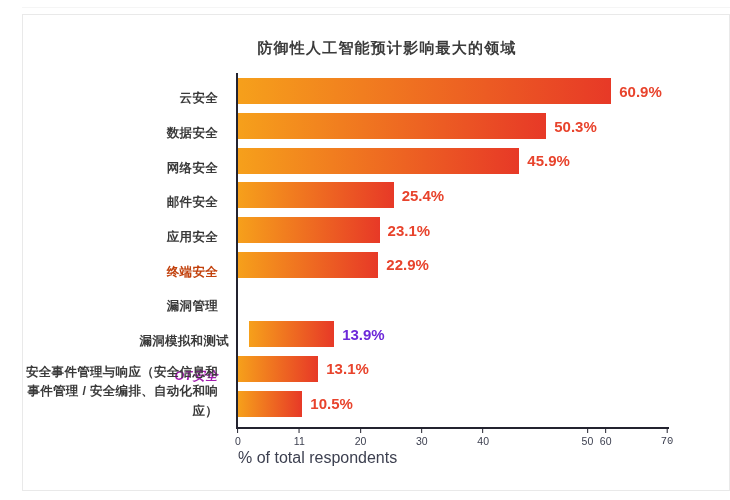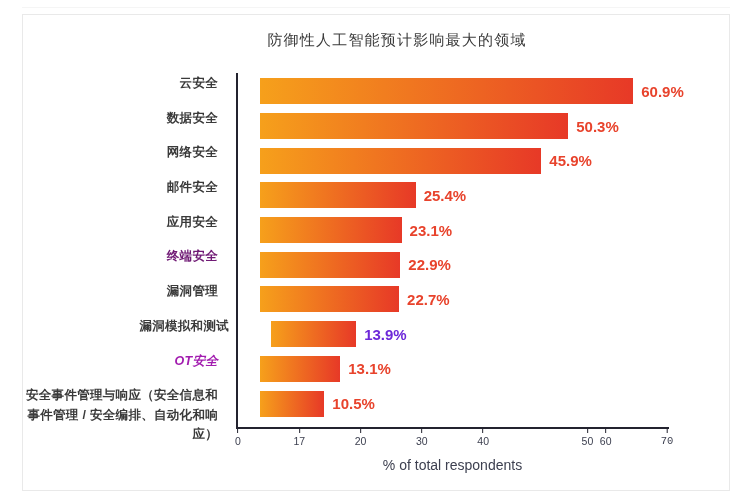--- a/index.html
+++ b/index.html
@@ -4,43 +4,43 @@
 <style>
   * { margin:0; padding:0; box-sizing:border-box; }
   html,body { background:#fff; }
   body { font-family:"Liberation Sans","DejaVu Sans",sans-serif; }
   .page { position:relative; width:730px; height:500px; background:#fff; overflow:hidden; }
 
   .card-topline { position:absolute; left:22px; top:7px; width:708px; height:1px; background:#f5f5f5; }
   .card { position:absolute; left:22px; top:14px; width:708px; height:477px;
           background:#fff; border:1px solid #e9e9e9; }
 
-  .chart-title { position:absolute; top:31px; left:387px; transform:translateX(-50%);
-                 white-space:nowrap; font-size:15px; font-weight:normal; letter-spacing:1.2px;
-                 color:#3b3b3b;margin-left:10px; }
+  .chart-title { position:absolute; top:39px; left:387px; transform:translateX(-50%);
+                 white-space:nowrap; font-size:15px; font-weight:bold; letter-spacing:1.2px;
+                 color:#3b3b3b; }
 
   .rows { position:absolute; left:22px; top:74px; width:680px; }
-  .row { display:flex; align-items:flex-start; height:34.7px;gap:22px; }
+  .row { display:flex; align-items:flex-end; height:34.7px; }
   .row-label { width:208px; padding-right:12px; text-align:right;
                font-size:12.5px; font-weight:bold; letter-spacing:0.3px; line-height:1.55;
                color:#3a3a3a; flex:none; }
   .bar-area { position:relative; width:429px; height:100%; display:flex; align-items:center; flex:none; margin-left:8px; }
   .bar { height:26px; flex:none; }
   .bar-value { margin-left:8px; font-size:15px; font-weight:bold; white-space:nowrap; }
 
   .y-axis-line { position:absolute; left:236px; top:73px; width:2px; height:356px; background:#23232f; }
   .x-axis-line { position:absolute; left:236px; top:427px; width:433px; height:2px; background:#23232f; }
 
   .ticks { position:absolute; left:238px; top:429px; width:429px; height:20px; }
   .tick { position:absolute; top:0; transform:translateX(-50%); text-align:center; }
   .tick-mark { width:1px; height:4px; background:#23232f; margin:0 auto; }
   .tick-label { font-size:10.5px; color:#3d4050; margin-top:2px; }
 
-  .x-axis-title { position:absolute; left:238px; top:449px; width:429px; text-align:center;
-                  font-size:14px; color:#3d4050;margin-top:8px; }
+  .x-axis-title { position:absolute; left:238px; top:449px; width:429px; text-align:left;
+                  font-size:16px; color:#3d4050; }
 </style>
 </head>
 <body>
 
 <div class="page">
   <div class="card-topline"></div>
   <div class="card"></div>
 
   <div class="chart-title">防御性人工智能预计影响最大的领域</div>
 
@@ -76,32 +76,28 @@
         </div>
       </div>
       <div class="row">
         <div class="row-label" style="color: rgb(58, 58, 58);">应用安全</div>
         <div class="bar-area">
           <div class="bar" style="width: 33%; background: linear-gradient(90deg, rgb(246, 160, 27), rgb(231, 57, 39));"></div>
           <div class="bar-value" style="color: rgb(232, 67, 44);">23.1%</div>
         </div>
       </div>
       <div class="row">
-        <div class="row-label" style="color: #701a75;">终端安全</div>
+        <div class="row-label" style="color: #c2410c;">终端安全</div>
         <div class="bar-area">
           <div class="bar" style="width: 32.7143%; background: linear-gradient(90deg, rgb(246, 160, 27), rgb(231, 57, 39));"></div>
           <div class="bar-value" style="color: rgb(232, 67, 44);">22.9%</div>
         </div>
       </div>
       <div class="row">
         <div class="row-label" style="color: rgb(58, 58, 58);">漏洞管理</div>
-        <div class="bar-area">
-          <div class="bar" style="width: 32.4286%; background: linear-gradient(90deg, rgb(246, 160, 27), rgb(231, 57, 39));"></div>
-          <div class="bar-value" style="color: rgb(232, 67, 44);">22.7%</div>
-        </div>
       </div>
       <div class="row">
         <div class="row-label" style="color: rgb(58, 58, 58); margin-left: 11px;">漏洞模拟和测试</div>
         <div class="bar-area">
           <div class="bar" style="width: 19.8571%; background: linear-gradient(90deg, rgb(246, 160, 27), rgb(231, 57, 39));"></div>
           <div class="bar-value" style="color: #6d28d9;">13.9%</div>
         </div>
       </div>
       <div class="row">
         <div class="row-label" style="color: #a21caf; font-style: italic;">OT安全</div>
@@ -120,21 +116,21 @@
     </div>
 
   <div class="x-axis-line"></div>
   <div class="ticks" id="ticks">
       <div class="tick" style="left: 0%;">
         <div class="tick-mark"></div>
         <div class="tick-label">0</div>
       </div>
       <div class="tick" style="left: 14.2857%;">
         <div class="tick-mark"></div>
-        <div class="tick-label">17</div>
+        <div class="tick-label">11</div>
       </div>
       <div class="tick" style="left: 28.5714%;">
         <div class="tick-mark"></div>
         <div class="tick-label">20</div>
       </div>
       <div class="tick" style="left: 42.8571%;">
         <div class="tick-mark"></div>
         <div class="tick-label">30</div>
       </div>
       <div class="tick" style="left: 57.1429%;">

